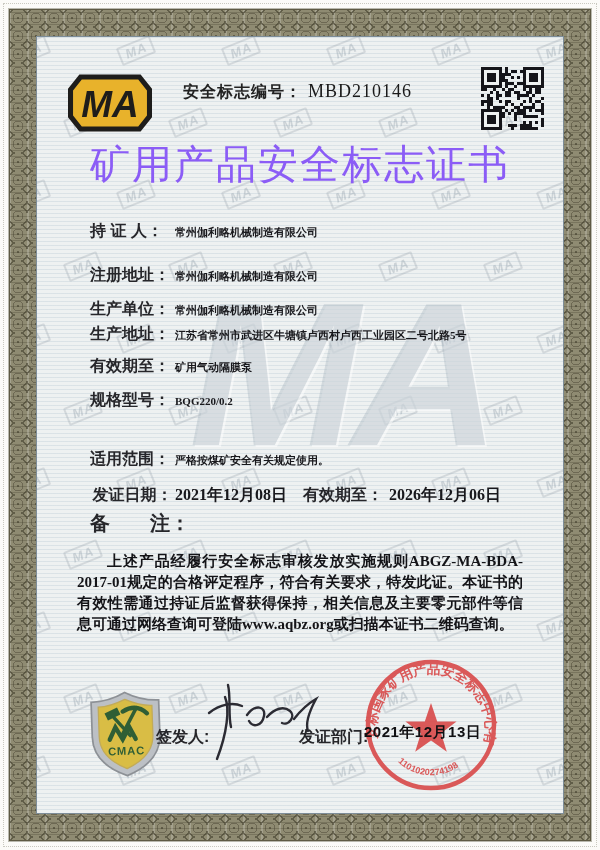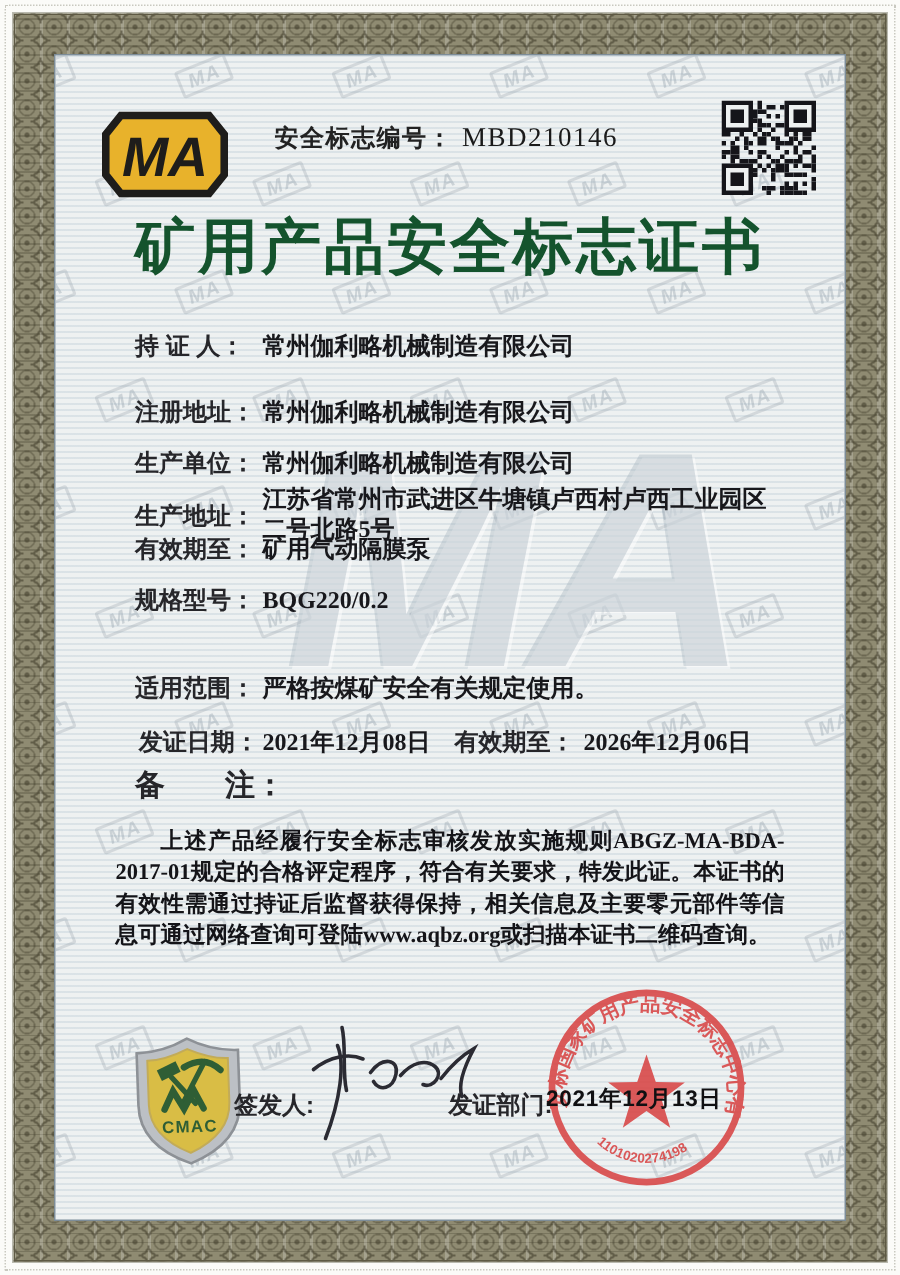--- a/index.html
+++ b/index.html
@@ -46,27 +46,27 @@
   .header{position:absolute;top:28px;left:28px;right:20px;height:78px;}
   .ma-badge{position:absolute;left:3px;top:8px;width:84px;height:60px;}
   .certno{position:absolute;left:118px;top:16px;white-space:nowrap;}
   .certno .lbl{font-weight:bold;font-size:16px;letter-spacing:1px;color:#222;}
   .certno .val{font-family:"Liberation Serif",serif;font-size:18px;letter-spacing:1px;margin-left:6px;color:#1a1a1a;}
   .qr{position:absolute;left:416px;top:2px;width:63px;height:63px;}
 
   
   .title{
     position:absolute;top:100px;left:0;right:0;text-align:center;
-    font-family:"Liberation Serif",serif;font-weight:bold;font-size:40px;letter-spacing:2px;color:#14532d;
+    font-family:"Liberation Serif",serif;font-weight:normal;font-size:40px;letter-spacing:2px;color:#8b5cf6;
   }
 
   
   .row{position:absolute;left:53px;right:28px;display:flex;align-items:center;}
   .row .lbl{flex:0 0 85px;font-weight:bold;font-size:16px;color:#26262a;white-space:nowrap;}
-  .row .val{font-family:"Liberation Serif",serif;font-weight:bold;font-size:16px;color:#18181c;line-height:20px;}
+  .row .val{font-family:"Liberation Serif",serif;font-weight:bold;font-size:11px;color:#18181c;line-height:20px;}
   .row.wide .lbl{flex:0 0 auto;margin-right:7px;}
   .row .val.wrap{max-width:338px;}
 
   .dates{position:absolute;top:448px;left:53px;right:28px;white-space:nowrap;}
   .dates .lbl{display:inline-block;font-weight:bold;font-size:16px;color:#26262a;}
   .dates .l1{width:85px;text-align:center;}
   .dates .v1{display:inline-block;width:128px;}
   .dates .l2{width:86px;}
   .dates .val{font-family:"Liberation Serif",serif;font-weight:bold;font-size:16px;color:#18181c;}
   .remark{position:absolute;top:473px;left:53px;font-weight:bold;font-size:20px;color:#26262a;}

